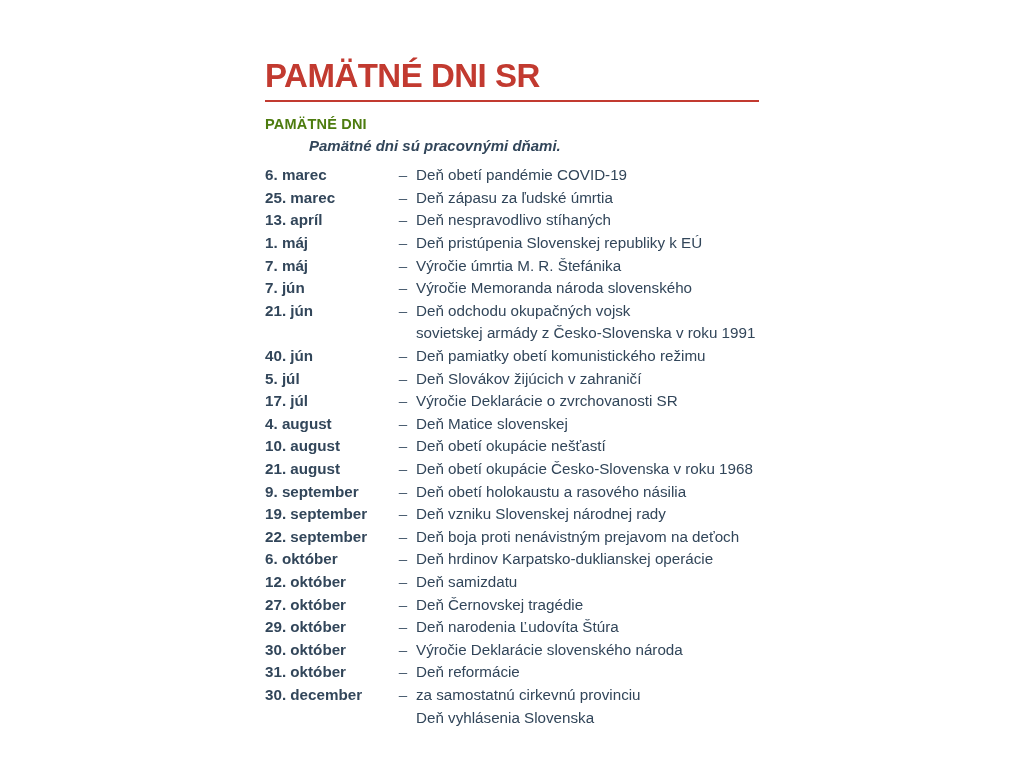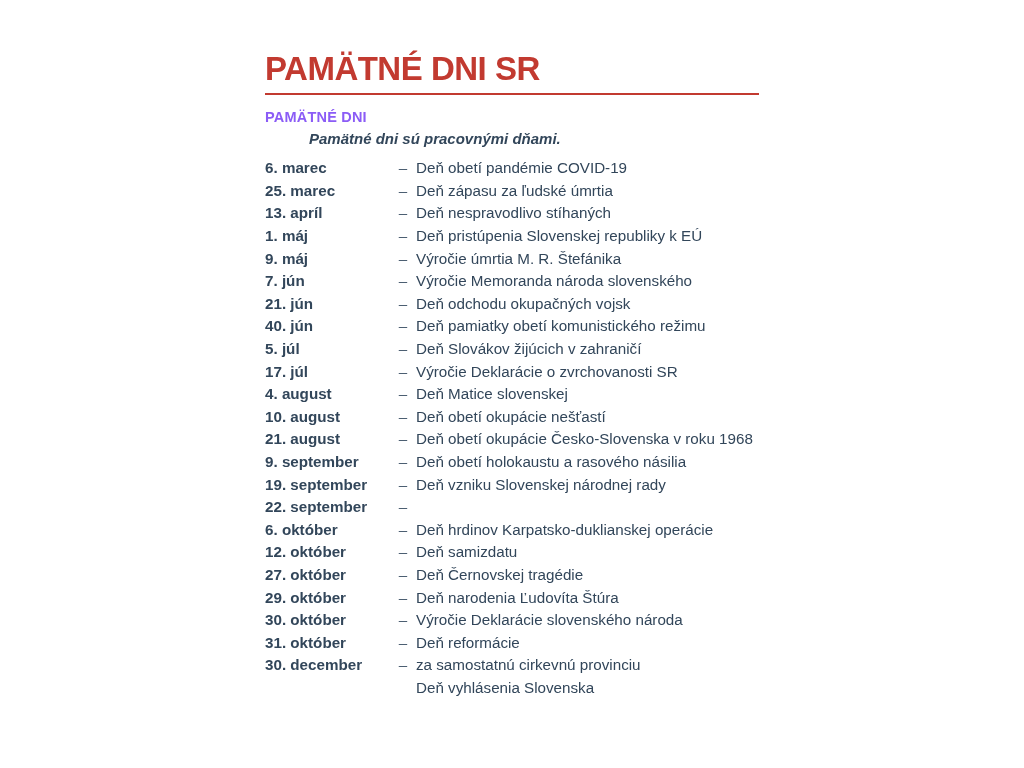--- a/index.html
+++ b/index.html
@@ -6,40 +6,40 @@
   html, body {
     width: 1024px;
     height: 768px;
     background: #ffffff;
     font-family: "Liberation Sans", sans-serif;
     overflow: hidden;
   }
   .page {
     position: absolute;
     left: 265px;
-    top: 51px;
+    top: 58px;
     width: 494px;
   }
   .page-title {
     color: #c23a30;
     font-size: 33px;
     font-weight: 800;
     letter-spacing: -0.5px;
     line-height: 1.1;
     transform-origin: left center;
   }
   .title-rule {
     margin-top: 6px;
     height: 2px;
     background: #c23a30;
     width: 100%;
   }
   .section-heading {
     margin-top: 14px;
-    color: #8b5cf6;
+    color: #4d7c0f;
     font-size: 14.5px;
     font-weight: 700;
     letter-spacing: 0.2px;
   }
   .note {
     margin-top: 5px;
     color: #32465a;
     font-size: 15px;
     font-weight: 700;
     font-style: italic;
@@ -102,38 +102,39 @@
         </span>
   </div>
       <div class="row">
     <span class="date">1. máj</span>
     <span class="dash">–</span>
     <span class="desc">
           <div>Deň pristúpenia Slovenskej republiky k EÚ</div>
         </span>
   </div>
       <div class="row">
-    <span class="date">9. máj</span>
+    <span class="date">7. máj</span>
     <span class="dash">–</span>
     <span class="desc">
           <div>Výročie úmrtia M. R. Štefánika</div>
         </span>
   </div>
       <div class="row">
     <span class="date">7. jún</span>
     <span class="dash">–</span>
     <span class="desc">
           <div>Výročie Memoranda národa slovenského</div>
         </span>
   </div>
       <div class="row">
     <span class="date">21. jún</span>
     <span class="dash">–</span>
     <span class="desc">
           <div>Deň odchodu okupačných vojsk</div>
+          <div>sovietskej armády z Česko-Slovenska v roku 1991</div>
         </span>
   </div>
       <div class="row">
     <span class="date">40. jún</span>
     <span class="dash">–</span>
     <span class="desc">
           <div>Deň pamiatky obetí komunistického režimu</div>
         </span>
   </div>
       <div class="row">
@@ -181,20 +182,23 @@
       <div class="row">
     <span class="date">19. september</span>
     <span class="dash">–</span>
     <span class="desc">
           <div>Deň vzniku Slovenskej národnej rady</div>
         </span>
   </div>
       <div class="row">
     <span class="date">22. september</span>
     <span class="dash">–</span>
+    <span class="desc">
+          <div>Deň boja proti nenávistným prejavom na deťoch</div>
+        </span>
   </div>
       <div class="row">
     <span class="date">6. október</span>
     <span class="dash">–</span>
     <span class="desc">
           <div>Deň hrdinov Karpatsko-duklianskej operácie</div>
         </span>
   </div>
       <div class="row">
     <span class="date">12. október</span>

